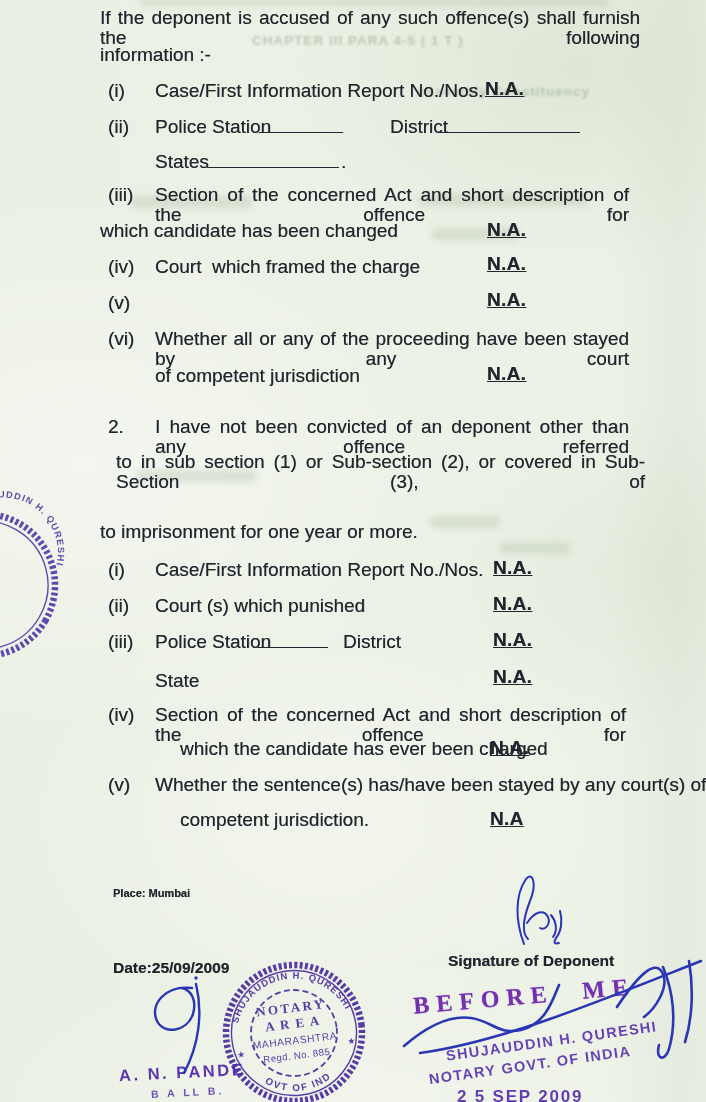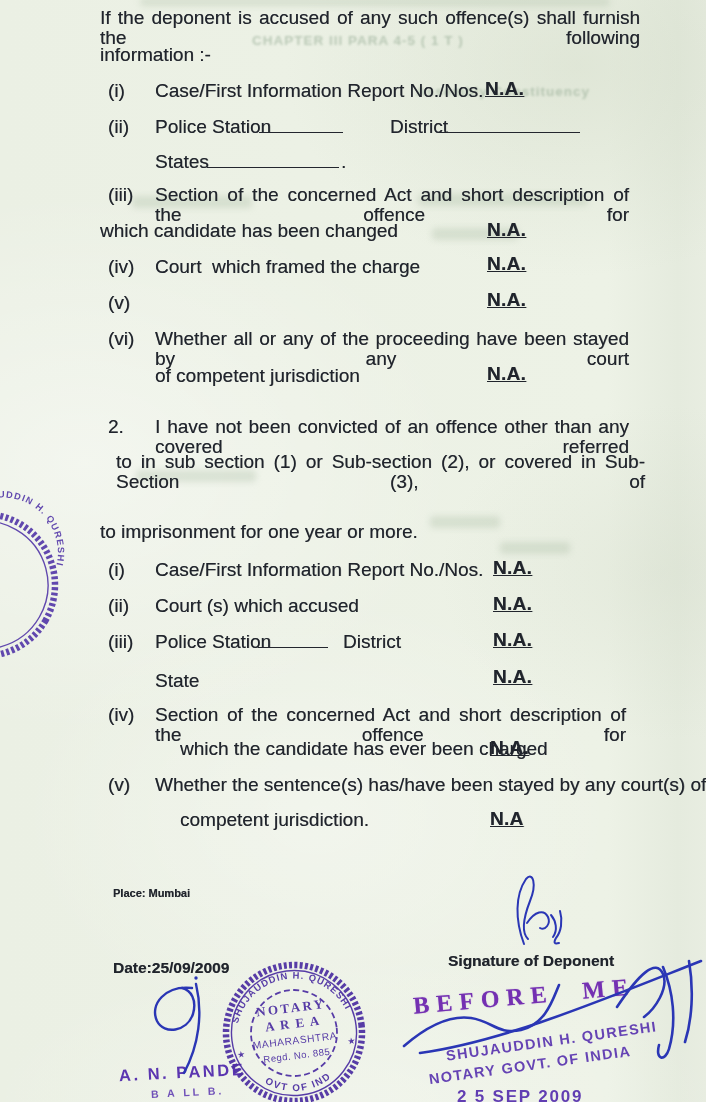--- a/index.html
+++ b/index.html
@@ -83,30 +83,30 @@
 
   <div class="ln" style="left:108px;top:293px">(v)</div>
   <div class="ln na" style="left:487px;top:290px">N.A.</div>
 
   <div class="ln" style="left:108px;top:329px">(vi)</div>
   <div class="ln" style="left:155px;top:366px">of competent jurisdiction</div>
   <div class="ln just" style="left:155px;top:329px;width:474px">Whether all or any of the proceeding have been stayed by any court</div>
   <div class="ln na" style="left:487px;top:364px">N.A.</div>
 
   <div class="ln" style="left:108px;top:417px">2.</div>
-  <div class="ln just" style="left:155px;top:417px;width:474px">I have not been convicted of an offence other than any covered referred</div>
+  <div class="ln just" style="left:155px;top:417px;width:474px">I have not been convicted of an deponent other than any offence referred</div>
   <div class="ln just" style="left:116px;top:452px;width:529px">to in sub section (1) or Sub-section (2), or covered in Sub-Section (3), of</div>
   <div class="ln" style="left:100px;top:522px">to imprisonment for one year or more.</div>
 
   <div class="ln" style="left:108px;top:560px">(i)</div>
   <div class="ln" style="left:155px;top:560px">Case/First Information Report No./Nos.</div>
   <div class="ln na" style="left:493px;top:558px">N.A.</div>
 
   <div class="ln" style="left:108px;top:596px">(ii)</div>
-  <div class="ln" style="left:155px;top:596px">Court (s) which accused</div>
+  <div class="ln" style="left:155px;top:596px">Court (s) which punished</div>
   <div class="ln na" style="left:493px;top:594px">N.A.</div>
 
   <div class="ln" style="left:108px;top:632px">(iii)</div>
   <div class="ln" style="left:155px;top:632px">Police Station</div>
   <div class="ul" style="left:258px;top:633px;width:70px"></div>
   <div class="ln" style="left:343px;top:632px">District</div>
   <div class="ln na" style="left:493px;top:630px">N.A.</div>
 
   <div class="ln" style="left:155px;top:671px">State</div>
   <div class="ln na" style="left:493px;top:667px">N.A.</div>

